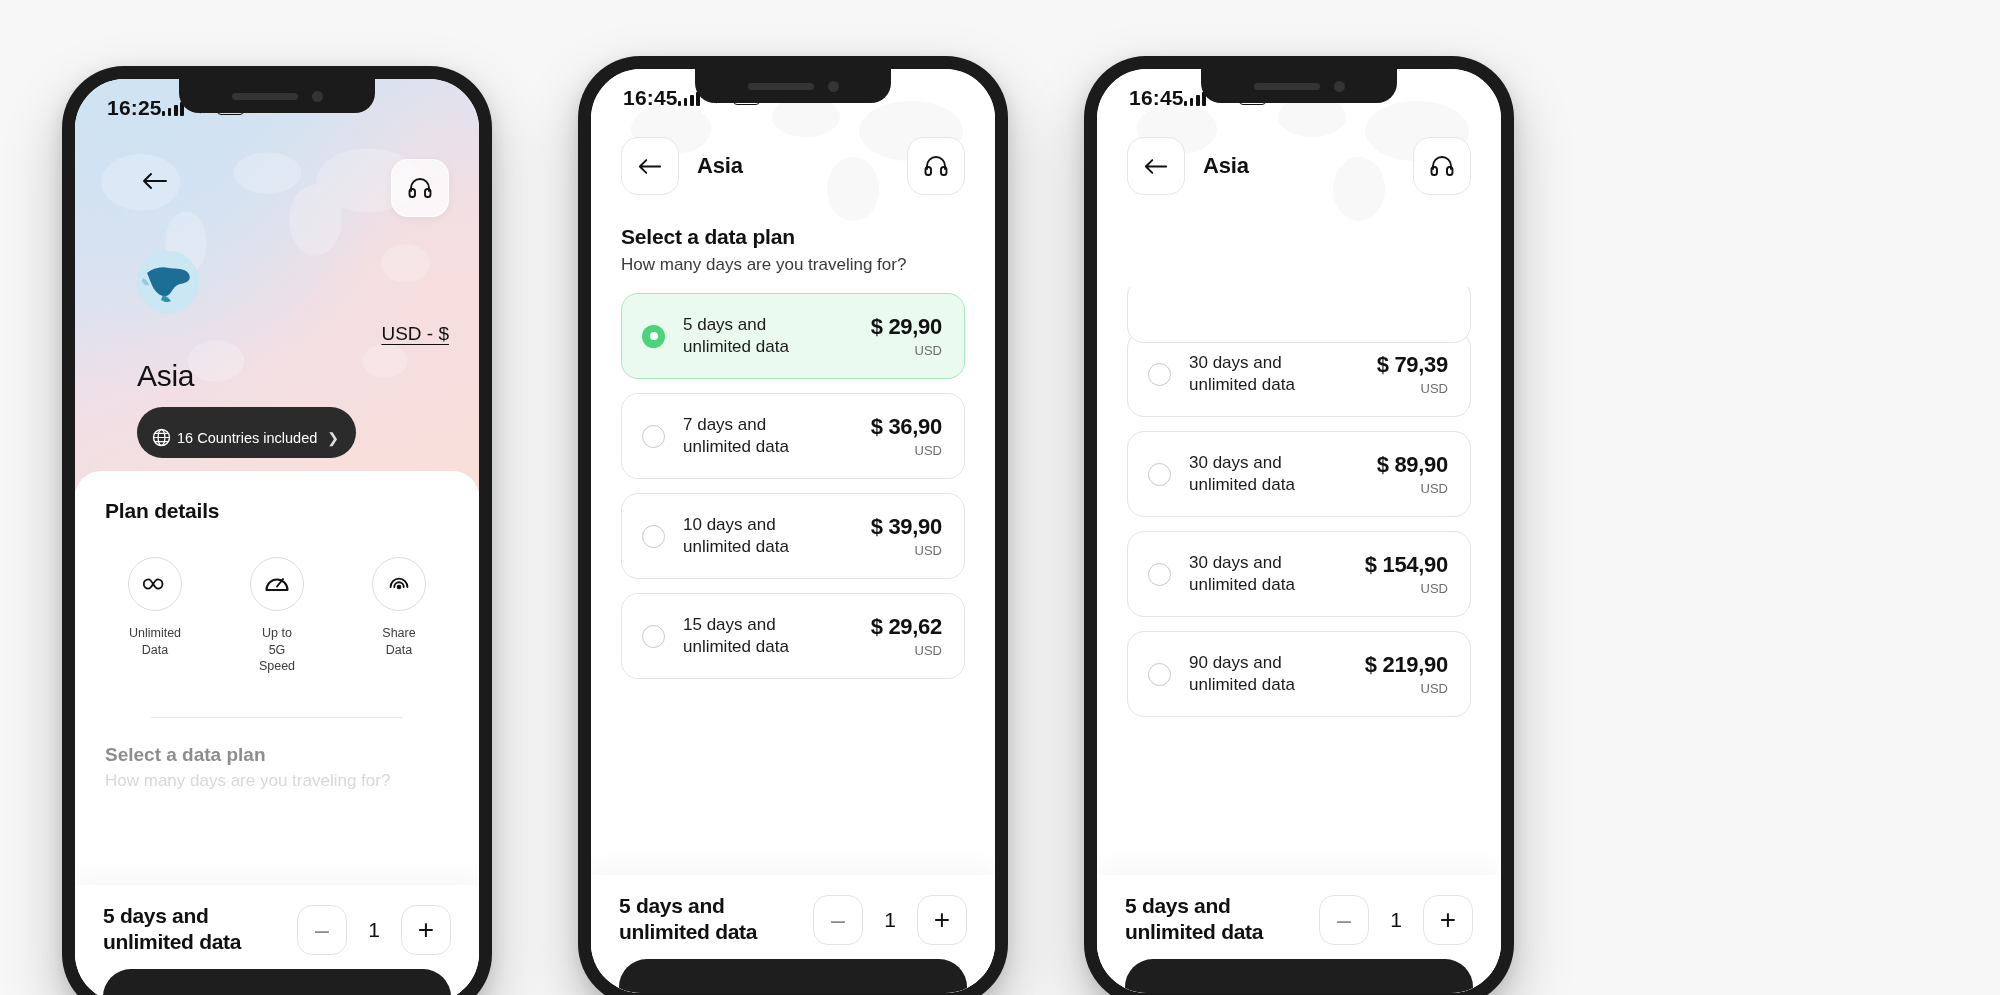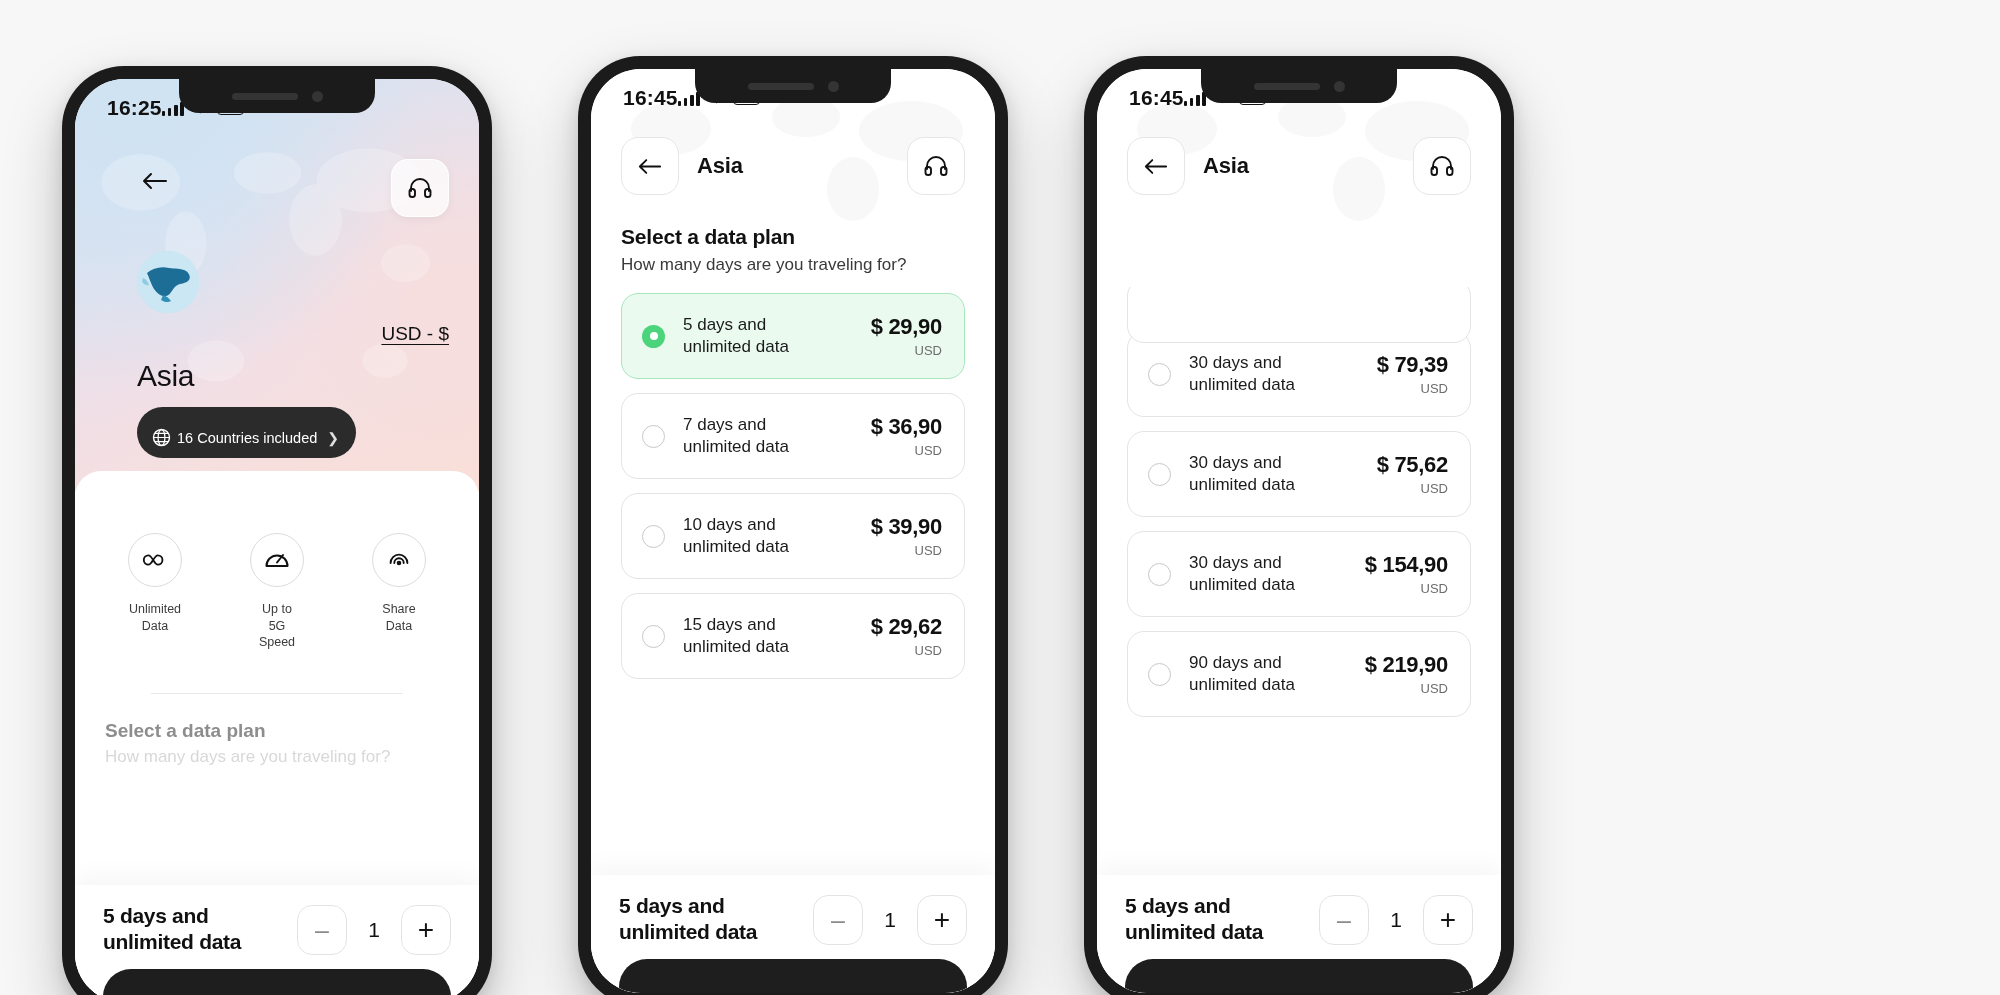--- a/index.html
+++ b/index.html
@@ -236,20 +236,21 @@
               <ellipse cx="10" cy="10" rx="3.6" ry="8.4" stroke="#fff" stroke-width="1.3" fill="none"></ellipse>
               <path d="M1.8 10h16.4M3.2 5.6h13.6M3.2 14.4h13.6" stroke="#fff" stroke-width="1.2"></path>
             </svg>
             <span>16 Countries included</span>
             <span class="chev">❯</span>
           </div>
         </div>
       </div>
 
       <div class="sheet">
+        <h2>Plan details</h2>
         <div class="features">
           <div class="feature">
             <div class="f-circle">
               <svg width="28" height="16" viewBox="0 0 30 16">
                 <path d="M8 3a5 5 0 1 0 0 10c4 0 6-10 10-10a5 5 0 1 1 0 10c-4 0-6-10-10-10z" stroke="#111" stroke-width="2" fill="none"></path>
               </svg>
             </div>
             <div class="f-label">Unlimited
 Data</div>
           </div>
@@ -484,21 +485,21 @@
                 <div class="cur">USD</div>
               </div>
             </div>
             <div class="plan">
               <div class="plan-left">
                 <span class="radio"></span>
                 <span class="plan-label">30 days and
 unlimited data</span>
               </div>
               <div class="plan-right">
-                <div class="price">$ 75,62</div>
+                <div class="price">$ 89,90</div>
                 <div class="cur">USD</div>
               </div>
             </div>
             <div class="plan">
               <div class="plan-left">
                 <span class="radio"></span>
                 <span class="plan-label">30 days and
 unlimited data</span>
               </div>
               <div class="plan-right">

